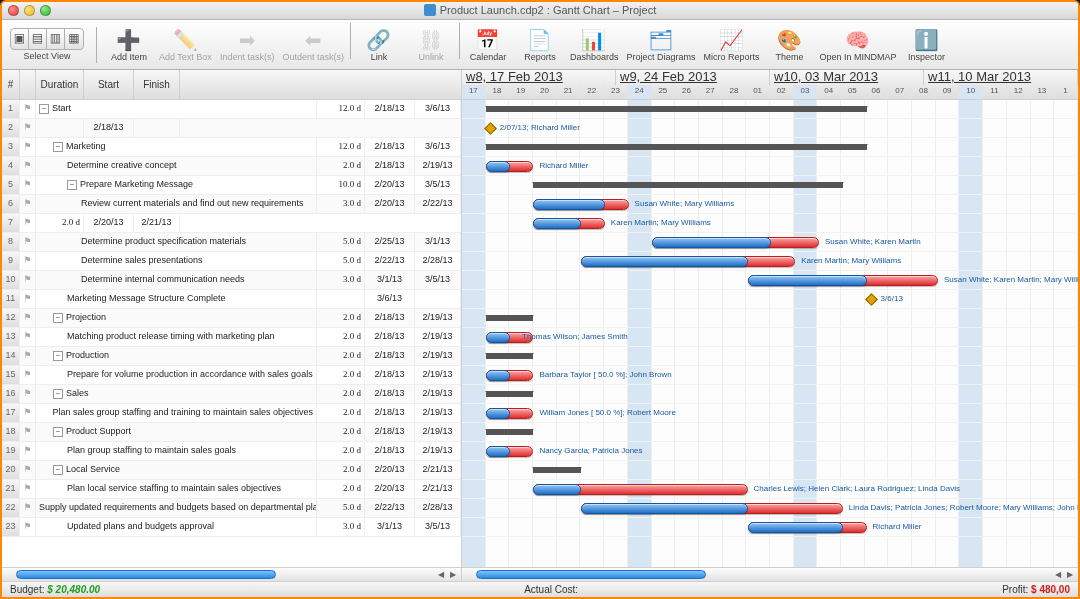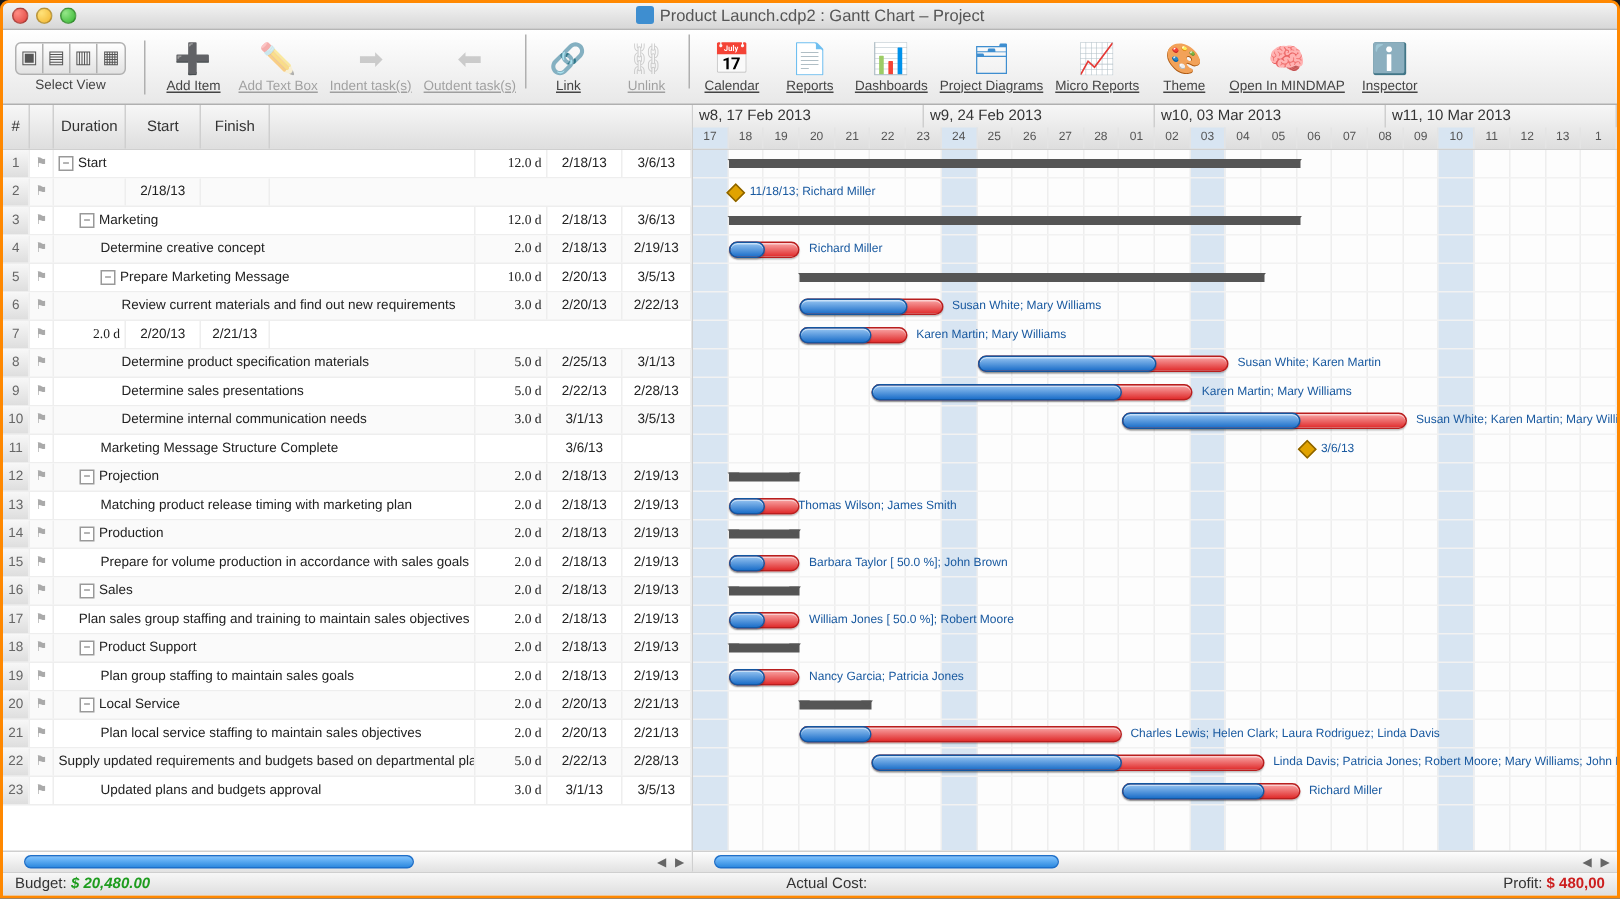--- a/index.html
+++ b/index.html
@@ -16,21 +16,21 @@
   
   #titlebar{height:18px;background:linear-gradient(#f3f3f3,#d7d7d7);border-bottom:1px solid var(--mac-border);display:flex;align-items:center;padding:0 6px;gap:5px;position:relative;}
   .traffic{width:11px;height:11px;border-radius:50%;border:0.5px solid rgba(0,0,0,.25);}
   .tred{background:radial-gradient(circle at 30% 30%,#ff8d84,#e0443e);} .tyel{background:radial-gradient(circle at 30% 30%,#ffe27a,#f2b530);} .tgrn{background:radial-gradient(circle at 30% 30%,#95e789,#34b52f);}
   #title-text{position:absolute;left:0;right:0;text-align:center;color:#555;font-size:11px;pointer-events:none;}
   #title-text .fi{display:inline-block;width:12px;height:12px;background:#3e8ed0;border-radius:2px;vertical-align:-2px;margin-right:4px;}
   
   #toolbar{height:50px;background:linear-gradient(var(--tb-bg1),var(--tb-bg2));border-bottom:1px solid var(--tb-border);display:flex;align-items:center;padding:2px 8px;gap:4px;}
   .tbtn{display:flex;flex-direction:column;align-items:center;justify-content:center;min-width:52px;height:44px;border-radius:4px;padding:0 4px;cursor:default;}
   .tbtn .ico{height:26px;display:flex;align-items:center;justify-content:center;font-size:20px;}
-  .tbtn .lbl{font-size:9px;color:#444;white-space:nowrap;text-decoration:underline;}
+  .tbtn .lbl{font-size:9px;color:#444;white-space:nowrap;}
   .tbtn.dis{opacity:.45;}
   .tb-sep{width:1px;height:36px;background:var(--tb-border);margin:0 2px;}
   .seg{display:flex;border:1px solid var(--tb-border);border-radius:4px;overflow:hidden;background:linear-gradient(#fff,#e2e2e2);}
   .seg div{width:18px;height:20px;display:flex;align-items:center;justify-content:center;border-right:1px solid var(--tb-border);font-size:12px;color:#555;}
   .seg div:last-child{border-right:none;}
   
   #content{flex:1;display:flex;min-height:0;}
   #left{width:460px;border-right:1px solid var(--grid-line);display:flex;flex-direction:column;background:#fff;}
   #right{flex:1;display:flex;flex-direction:column;background:var(--chart-bg);}
   
@@ -43,21 +43,21 @@
   .trow:nth-child(even){background:#fafafa;}
   .trow .td{display:flex;align-items:center;border-right:1px solid #eee;padding:0 3px;overflow:hidden;white-space:nowrap;font-size:9px;}
   .td.c-idx{justify-content:center;color:#666;background:linear-gradient(var(--header-bg1),var(--header-bg2));} 
   .td.c-flag{justify-content:center;color:#aaa;}
   .td.c-name{justify-content:flex-start;}
   .td.c-dur{justify-content:flex-end;font-family:Liberation Serif, serif;} .td.c-start,.td.c-fin{justify-content:center;}
   .disclose{display:inline-block;width:10px;height:10px;border:1px solid #999;margin-right:3px;text-align:center;line-height:8px;font-size:8px;color:#555;background:#fff;}
   
   #timehead{height:30px;background:linear-gradient(var(--header-bg1),var(--header-bg2));border-bottom:1px solid var(--grid-line);display:flex;flex-direction:column;}
   #weeks{flex:1;display:flex;} #days{flex:1;display:flex;}
-  #weeks div{flex:1;border-right:1px solid var(--grid-line);display:flex;align-items:center;padding-left:4px;font-size:10px;color:#333;}
+  #weeks div{flex:1;border-right:1px solid var(--grid-line);display:flex;align-items:center;padding-left:4px;font-size:13px;color:#333;text-decoration:underline;}
   #days div{flex:1;border-right:1px solid #e4e4e4;display:flex;align-items:center;justify-content:center;font-size:8px;color:#555;}
   
   #chart{flex:1;position:relative;overflow:hidden;}
   #daygrid{position:absolute;inset:0;display:flex;pointer-events:none;}
   #daygrid div{flex:1;border-right:1px solid #eee;}
   #daygrid div.sun{background:var(--sunday);}
   #rowsgrid{position:absolute;inset:0;pointer-events:none;}
   #rowsgrid div{height:var(--row-h);border-bottom:1px solid #f2f2f2;}
   .bar{position:absolute;height:11px;border-radius:6px;box-shadow:0 1px 1px rgba(0,0,0,.25),inset 0 1px 0 rgba(255,255,255,.5);}
   .bar.red{background:linear-gradient(var(--red1),var(--red2));border:1px solid #b81e1e;}
@@ -516,21 +516,21 @@
             <div></div>
             <div></div>
             <div></div>
             <div></div>
             <div></div>
             <div></div>
           </div>
         <div id="bars">
             <div class="sum" style="left: 23.8px; width: 380.8px; top: 6px;"></div>
             <div class="ms" style="left: 23.8px; top: 24px;"></div>
-            <div class="cap" style="left: 37.8px; top: 24px;">11/18/13; Richard Miller</div>
+            <div class="cap" style="left: 37.8px; top: 24px;">2/07/13; Richard Miller</div>
             <div class="sum" style="left: 23.8px; width: 380.8px; top: 44px;"></div>
             <div class="bar red" style="left: 23.8px; width: 47.6px; top: 61px;"></div>
             <div class="bar blue" style="left: 23.8px; width: 23.8px; top: 61px;"></div>
             <div class="cap" style="left: 77.4px; top: 62px;">Richard Miller</div>
             <div class="sum" style="left: 71.4px; width: 309.4px; top: 82px;"></div>
             <div class="bar red" style="left: 71.4px; width: 95.2px; top: 99px;"></div>
             <div class="bar blue" style="left: 71.4px; width: 71.4px; top: 99px;"></div>
             <div class="cap" style="left: 172.6px; top: 100px;">Susan White; Mary Williams</div>
             <div class="bar red" style="left: 71.4px; width: 71.4px; top: 118px;"></div>
             <div class="bar blue" style="left: 71.4px; width: 47.6px; top: 118px;"></div>
@@ -542,21 +542,21 @@
             <div class="bar blue" style="left: 119px; width: 166.6px; top: 156px;"></div>
             <div class="cap" style="left: 339.2px; top: 157px;">Karen Martin; Mary Williams</div>
             <div class="bar red" style="left: 285.6px; width: 190.4px; top: 175px;"></div>
             <div class="bar blue" style="left: 285.6px; width: 119px; top: 175px;"></div>
             <div class="cap" style="left: 482px; top: 176px;">Susan White; Karen Martin; Mary Williams</div>
             <div class="ms" style="left: 404.6px; top: 195px;"></div>
             <div class="cap" style="left: 418.6px; top: 195px;">3/6/13</div>
             <div class="sum" style="left: 23.8px; width: 47.6px; top: 215px;"></div>
             <div class="bar red" style="left: 23.8px; width: 47.6px; top: 232px;"></div>
             <div class="bar blue" style="left: 23.8px; width: 23.8px; top: 232px;"></div>
-            <div class="cap" style="left: 70px; top: 233px;">Thomas Wilson; James Smith</div>
+            <div class="cap" style="left: 60px; top: 233px;">Thomas Wilson; James Smith</div>
             <div class="sum" style="left: 23.8px; width: 47.6px; top: 253px;"></div>
             <div class="bar red" style="left: 23.8px; width: 47.6px; top: 270px;"></div>
             <div class="bar blue" style="left: 23.8px; width: 23.8px; top: 270px;"></div>
             <div class="cap" style="left: 77.4px; top: 271px;">Barbara Taylor [ 50.0 %]; John Brown</div>
             <div class="sum" style="left: 23.8px; width: 47.6px; top: 291px;"></div>
             <div class="bar red" style="left: 23.8px; width: 47.6px; top: 308px;"></div>
             <div class="bar blue" style="left: 23.8px; width: 23.8px; top: 308px;"></div>
             <div class="cap" style="left: 77.4px; top: 309px;">William Jones [ 50.0 %]; Robert Moore</div>
             <div class="sum" style="left: 23.8px; width: 47.6px; top: 329px;"></div>
             <div class="bar red" style="left: 23.8px; width: 47.6px; top: 346px;"></div>

